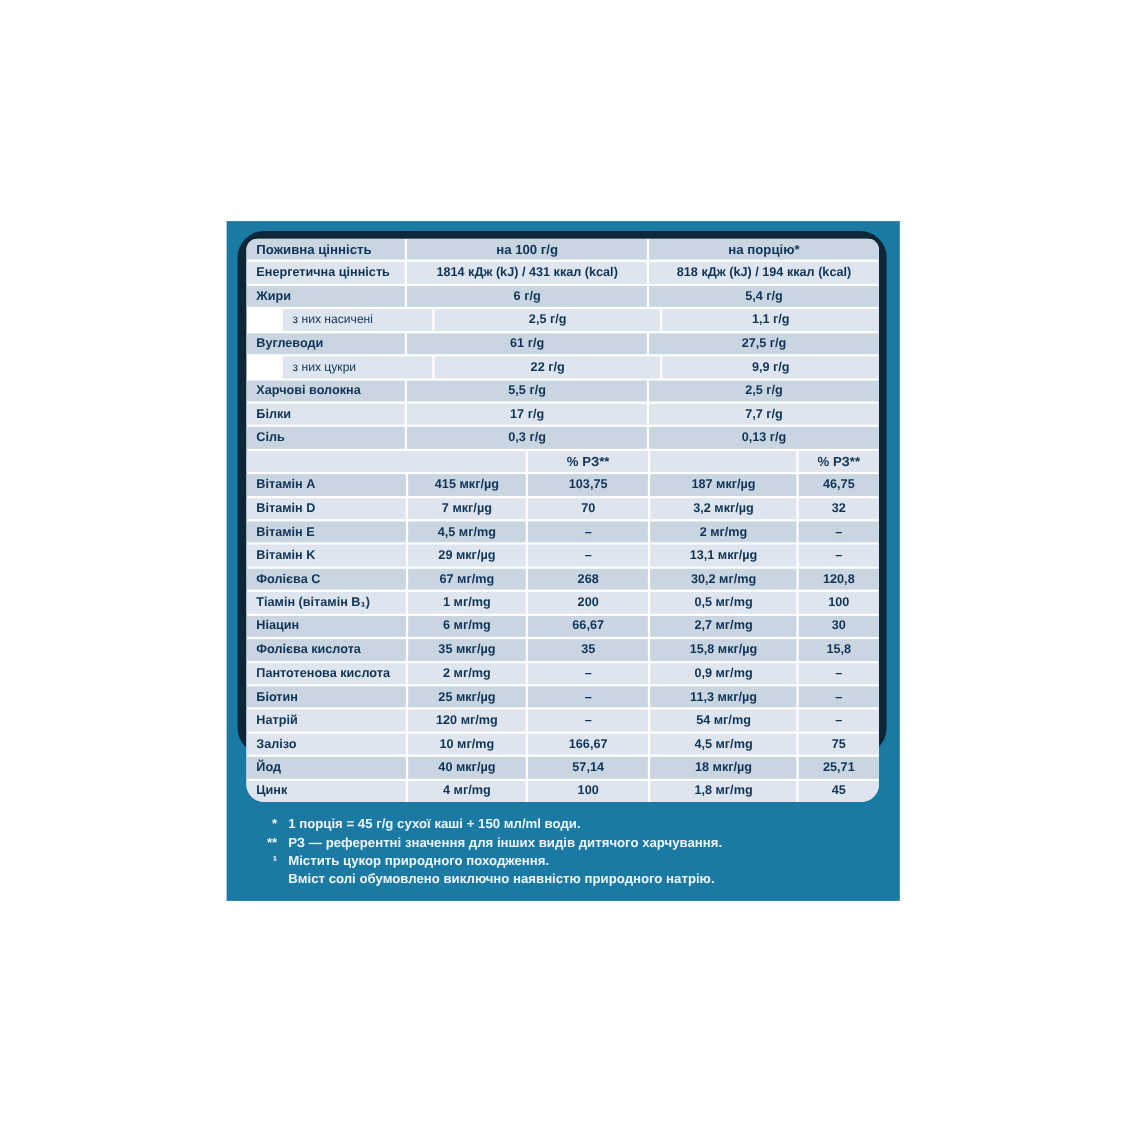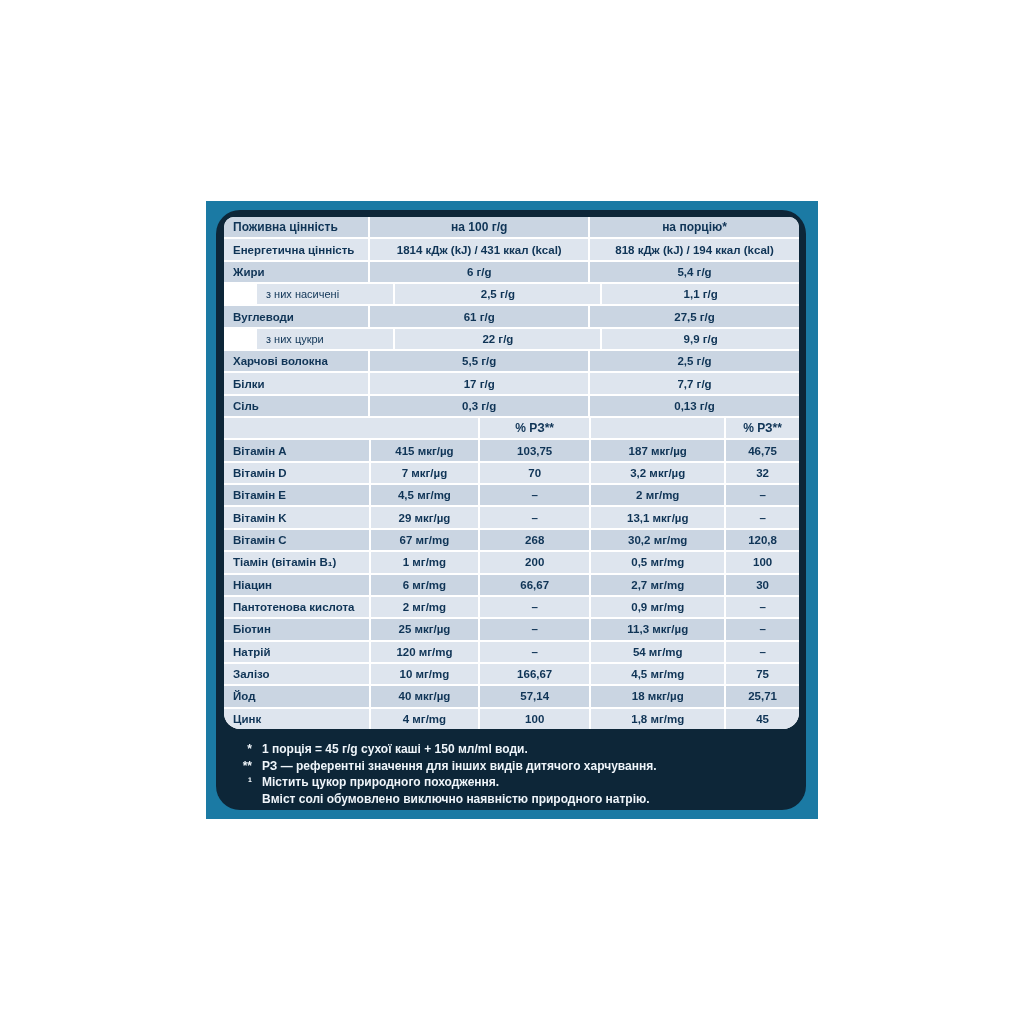--- a/index.html
+++ b/index.html
@@ -6,21 +6,21 @@
   body{
     width:1024px;height:1024px;background:#ffffff;
     font-family:"Liberation Sans", sans-serif;
     position:relative;overflow:hidden;
   }
   .teal-frame{
     position:absolute;left:206px;top:201px;width:612px;height:618px;
     background:#1b7aa4;
   }
   .navy-panel{
-    position:absolute;left:10px;top:9px;width:590px;height:600px;
+    position:absolute;left:10px;top:9px;width:590px;height:476px;
     background:#0d2638;border-radius:24px;
   }
   .ntable{
     position:absolute;left:8px;top:7px;width:575px;height:512px;
     background:#ffffff;border-radius:10px 10px 16px 16px;overflow:hidden;
     display:flex;flex-direction:column;gap:2px;
   }
   .row{display:flex;gap:2px;flex:1;min-height:0;}
   .row.dark .cell{background:#cad5e2;}
   .row.light .cell{background:#dee5ee;}
@@ -127,40 +127,47 @@
           <div class="cell c-3b">–</div>
         </div>
         <div class="row light">
           <div class="cell lbl c-label">Вітамін K</div>
           <div class="cell c-2a">29 мкг/µg</div>
           <div class="cell c-2b">–</div>
           <div class="cell c-3a">13,1 мкг/µg</div>
           <div class="cell c-3b">–</div>
         </div>
         <div class="row dark">
-          <div class="cell lbl c-label">Вітамін C</div>
+          <div class="cell lbl c-label">Фолієва C</div>
           <div class="cell c-2a">67 мг/mg</div>
           <div class="cell c-2b">268</div>
           <div class="cell c-3a">30,2 мг/mg</div>
           <div class="cell c-3b">120,8</div>
         </div>
         <div class="row light">
           <div class="cell lbl c-label">Тіамін (вітамін B₁)</div>
           <div class="cell c-2a">1 мг/mg</div>
           <div class="cell c-2b">200</div>
           <div class="cell c-3a">0,5 мг/mg</div>
           <div class="cell c-3b">100</div>
         </div>
         <div class="row dark">
           <div class="cell lbl c-label">Ніацин</div>
           <div class="cell c-2a">6 мг/mg</div>
           <div class="cell c-2b">66,67</div>
           <div class="cell c-3a">2,7 мг/mg</div>
           <div class="cell c-3b">30</div>
         </div>
+        <div class="row dark">
+          <div class="cell lbl c-label">Фолієва кислота</div>
+          <div class="cell c-2a">35 мкг/µg</div>
+          <div class="cell c-2b">35</div>
+          <div class="cell c-3a">15,8 мкг/µg</div>
+          <div class="cell c-3b">15,8</div>
+        </div>
         <div class="row light">
           <div class="cell lbl c-label">Пантотенова кислота</div>
           <div class="cell c-2a">2 мг/mg</div>
           <div class="cell c-2b">–</div>
           <div class="cell c-3a">0,9 мг/mg</div>
           <div class="cell c-3b">–</div>
         </div>
         <div class="row dark">
           <div class="cell lbl c-label">Біотин</div>
           <div class="cell c-2a">25 мкг/µg</div>

